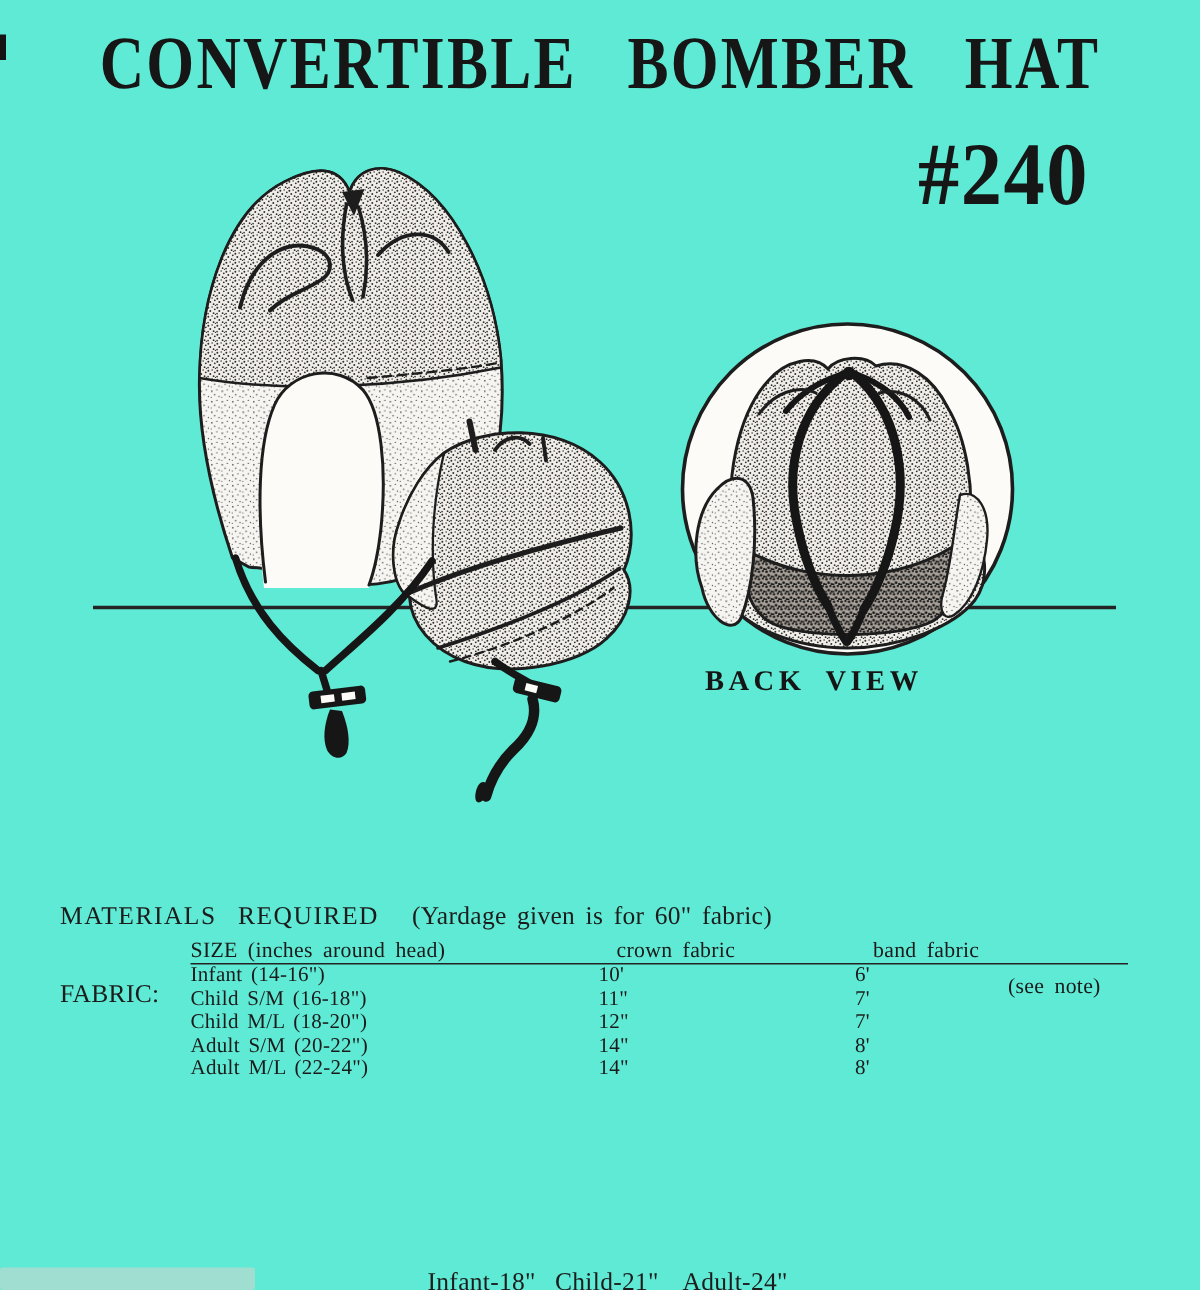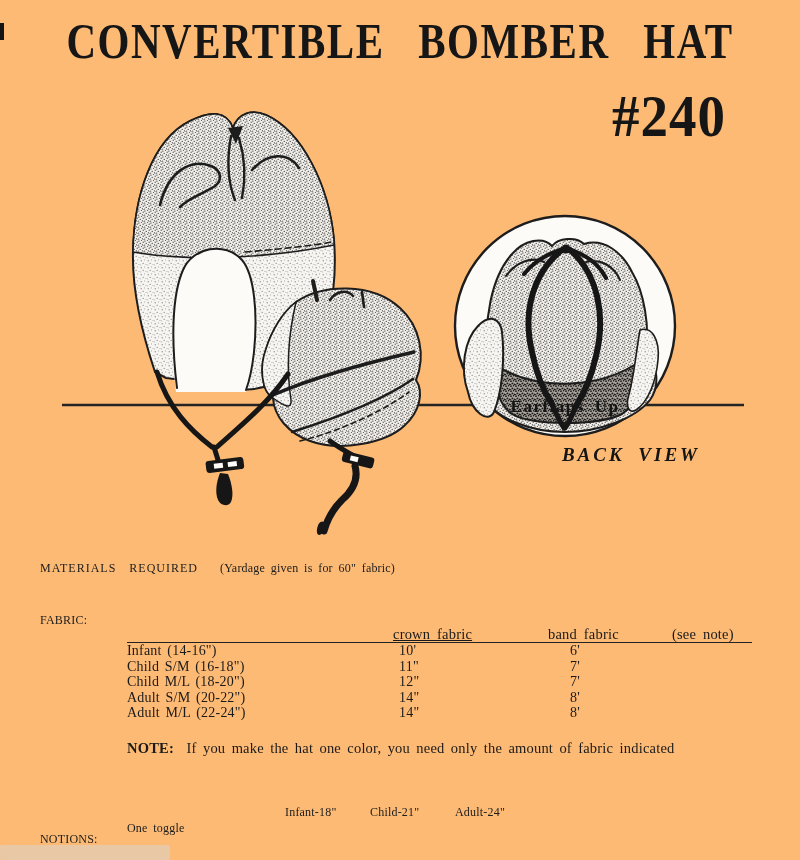--- a/index.html
+++ b/index.html
@@ -1,50 +1,50 @@
 <!DOCTYPE html>
 <html><head>
 <meta charset="utf-8">
 <style>
   html,body{margin:0;padding:0;}
   body{width:800px;height:860px;background:#e9e7e2;font-family:"Liberation Serif","DejaVu Serif",serif;}
-  #page{position:relative;width:800px;height:860px;background:#fdba74;overflow:hidden;color:#1a1a1a;}
+  #page{position:relative;width:800px;height:860px;background:#5eead4;overflow:hidden;color:#1a1a1a;}
   .abs{position:absolute;}
   .nowrap{white-space:nowrap;}
 
   
   #title{top:12px;left:0;width:100%;text-align:center;font-size:41px;letter-spacing:1.5px;word-spacing:22px;
          font-weight:600;transform:scaleY(1.22);transform-origin:50% 0;color:#161616;}
   #patternNumber{top:82px;left:612px;font-size:55px;font-weight:600;letter-spacing:1px;
          transform:scaleY(1.08);transform-origin:50% 0;color:#161616;}
 
   
   #earflapsUp{top:397px;left:455px;width:220px;text-align:center;font-size:17px;font-weight:700;
               letter-spacing:1.5px;word-spacing:4px;color:#151515;}
-  #backView{top:444px;left:480px;width:220px;text-align:right;font-size:19px;font-weight:700;
-            letter-spacing:3px;word-spacing:6px;color:#151515;font-style:italic;}
-
-  
-  .body-text{font-size:12px;letter-spacing:.2px;word-spacing:2.5px;color:#1c1c1c;}
+  #backView{top:444px;left:470px;width:220px;text-align:left;font-size:19px;font-weight:700;
+            letter-spacing:3px;word-spacing:6px;color:#151515;}
+
+  
+  .body-text{font-size:17px;letter-spacing:.2px;word-spacing:2.5px;color:#1c1c1c;margin-top:40px;}
   #materialsLine{top:561px;left:40px;}
   #materialsHeading{letter-spacing:1px;word-spacing:9px;}
   #materialsNote{margin-left:22px;}
   #fabricLabel{top:613px;left:40px;}
   #fabricDesc{top:597px;left:130px;}
 
   
   #sizeTable{top:626px;left:127px;width:625px;}
   #tableHeader{position:relative;height:16px;border-bottom:1.6px solid #232323;}
   .th{position:absolute;top:0;font-size:14.5px;white-space:nowrap;letter-spacing:.2px;word-spacing:3px;}
   .trow{position:relative;height:15.5px;}
   .td{position:absolute;top:0;font-size:14px;white-space:nowrap;letter-spacing:.2px;word-spacing:2px;}
   .col-size{left:0;}
-  .col-crown-h{left:266px;text-decoration:underline;}
-  .col-band-h{left:421px;}
-  .col-note-h{left:545px;}
+  .col-crown-h{left:284px;}
+  .col-band-h{left:455px;}
+  .col-note-h{left:545px;margin-top:24px;}
   .col-crown{left:272px;}
   .col-band{left:443px;}
 
   
   #noteBlock{top:740px;left:127px;width:640px;font-size:14.5px;line-height:16.6px;letter-spacing:.2px;word-spacing:2.5px;}
   .bold{font-weight:700;}
 
   
   #notionsLabel{top:832px;left:40px;}
   #notionsLine1{top:805px;left:127px;}
@@ -185,31 +185,31 @@
       <path d="M572 250 C588 256 600 266 606 278" fill="none" stroke="#161616" stroke-width="4"></path>
       <path d="M552 404 C556 414 560 422 564 428" fill="none" stroke="#161616" stroke-width="5"></path>
       <path d="M576 406 C572 416 568 424 565 428" fill="none" stroke="#161616" stroke-width="5"></path>
       <circle cx="566" cy="249" r="4.5" fill="#161616"></circle>
 
       <path d="M506 276 C516 262 532 256 544 262" fill="none" stroke="#1d1d1d" stroke-width="2"></path>
       <path d="M586 262 C600 258 614 266 620 280" fill="none" stroke="#1d1d1d" stroke-width="2"></path>
     </g>
   </svg>
 
-  <div class="abs nowrap" id="earflapsUp">Earflaps Up</div>
   <div class="abs nowrap" id="backView">BACK VIEW</div>
 
   <div class="abs nowrap body-text" id="materialsLine">
     <span id="materialsHeading">MATERIALS  REQUIRED</span><span id="materialsNote">(Yardage given is for 60" fabric)</span>
   </div>
 
   <div class="abs nowrap body-text" id="fabricLabel">FABRIC:</div>
 
   <div class="abs" id="sizeTable">
     <div id="tableHeader">
+      <span class="th col-size">SIZE (inches around head)</span>
       <span class="th col-crown-h">crown fabric</span>
       <span class="th col-band-h">band fabric</span>
       <span class="th col-note-h">(see note)</span>
     </div>
     <div class="trow">
       <span class="td col-size">Infant (14-16")</span>
       <span class="td col-crown">10'</span>
       <span class="td col-band">6'</span>
     </div>
     <div class="trow">
@@ -228,21 +228,20 @@
       <span class="td col-band">8'</span>
     </div>
     <div class="trow">
       <span class="td col-size">Adult M/L (22-24")</span>
       <span class="td col-crown">14"</span>
       <span class="td col-band">8'</span>
     </div>
   </div>
 
   <div class="abs" id="noteBlock">
-    <div class="nowrap"><span class="bold">NOTE:</span>&nbsp;&nbsp;<span>If you make the hat one color, you need only the amount of fabric indicated</span></div>
   </div>
 
   <div class="abs nowrap body-text" id="notionsLabel">NOTIONS:</div>
   <div class="abs nowrap body-text" id="notionSize0">Infant-18"</div>
   <div class="abs nowrap body-text" id="notionSize1">Child-21"</div>
   <div class="abs nowrap body-text" id="notionSize2">Adult-24"</div>
   <div class="abs nowrap body-text" id="notionsLine2">One toggle</div>
 
 </div>
 

